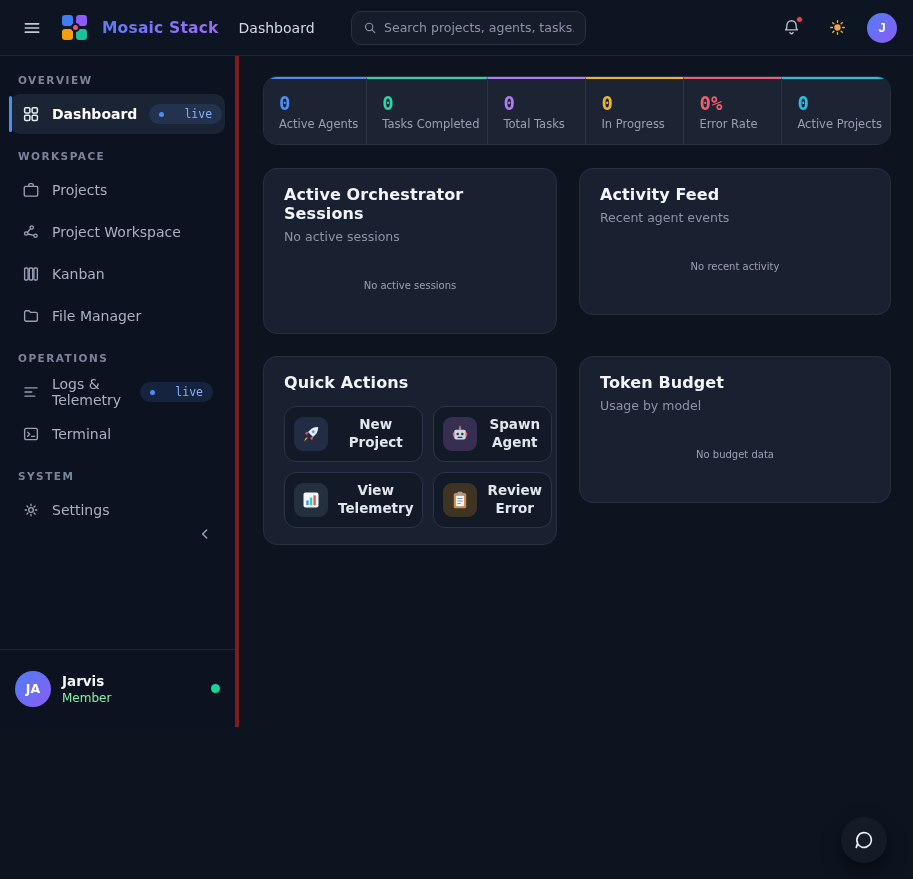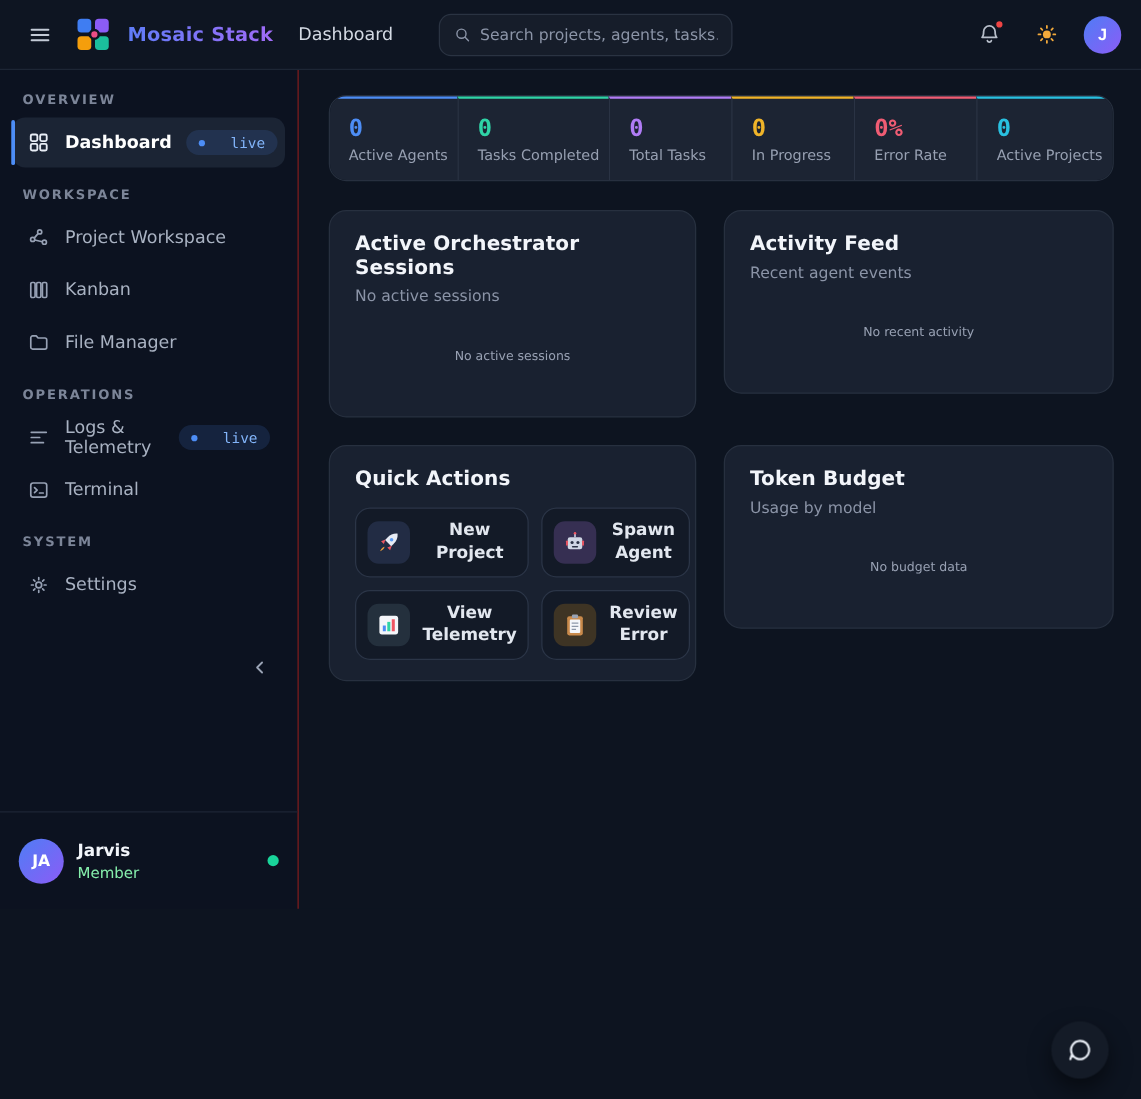--- a/index.html
+++ b/index.html
@@ -54,21 +54,21 @@
     background:linear-gradient(135deg,#4f7df5,#8b5cf6);
     display:flex; align-items:center; justify-content:center;
     color:#fff; font-size:13px; font-weight:bold; cursor:pointer; border:none;
   }
 
   
   .shell { flex:1; display:flex; min-height:0; }
 
   
   .sidebar {
-    width:239px; flex:none; background:#0c1220; border-right:1px solid #7f1d1d;
+    width:239px; flex:none; background:#0c1220; border-right:4px solid #7f1d1d;
     display:flex; flex-direction:column; position:relative;
   }
   .nav { flex:1; padding:10px 10px 0; overflow:hidden; }
   .nav-section { font-size:10.5px; font-weight:bold; letter-spacing:.14em;
     color:#7c8598; margin:16px 8px 8px; }
   .nav-section.first { margin-top:8px; }
   .nav-item {
     height:40px; display:flex; align-items:center; gap:12px; padding:0 12px;
     border-radius:10px; color:#a9b2c2; cursor:pointer; position:relative; margin:2px 0;
   }
@@ -213,20 +213,29 @@
               </svg>
           </span>
           <span>Dashboard</span>
           <span class="live-badge">
             <span class="live-dot"></span>
             <span>live</span>
           </span>
         </div>
 
         <div class="nav-section">WORKSPACE</div>
+        <div class="nav-item">
+          <span class="nav-icon">
+            <svg width="18" height="18" viewBox="0 0 24 24" fill="none" stroke="currentColor" stroke-width="1.8">
+                <rect x="3" y="7.2" width="18" height="13" rx="2"></rect>
+                <path d="M9 7V5.4A1.9 1.9 0 0 1 10.9 3.5h2.2A1.9 1.9 0 0 1 15 5.4V7"></path>
+              </svg>
+          </span>
+          <span>Projects</span>
+        </div>
         <div class="nav-item">
           <span class="nav-icon">
             <svg width="18" height="18" viewBox="0 0 24 24" fill="none" stroke="currentColor" stroke-width="1.8">
                 <circle cx="5.5" cy="14" r="2.2"></circle>
                 <circle cx="13" cy="6" r="2.2"></circle>
                 <circle cx="18" cy="17" r="2.2"></circle>
                 <path d="M7.4 12.4l3.8-4.5M7.7 14.7l8.1 1.8"></path>
               </svg>
           </span>
           <span>Project Workspace</span>

